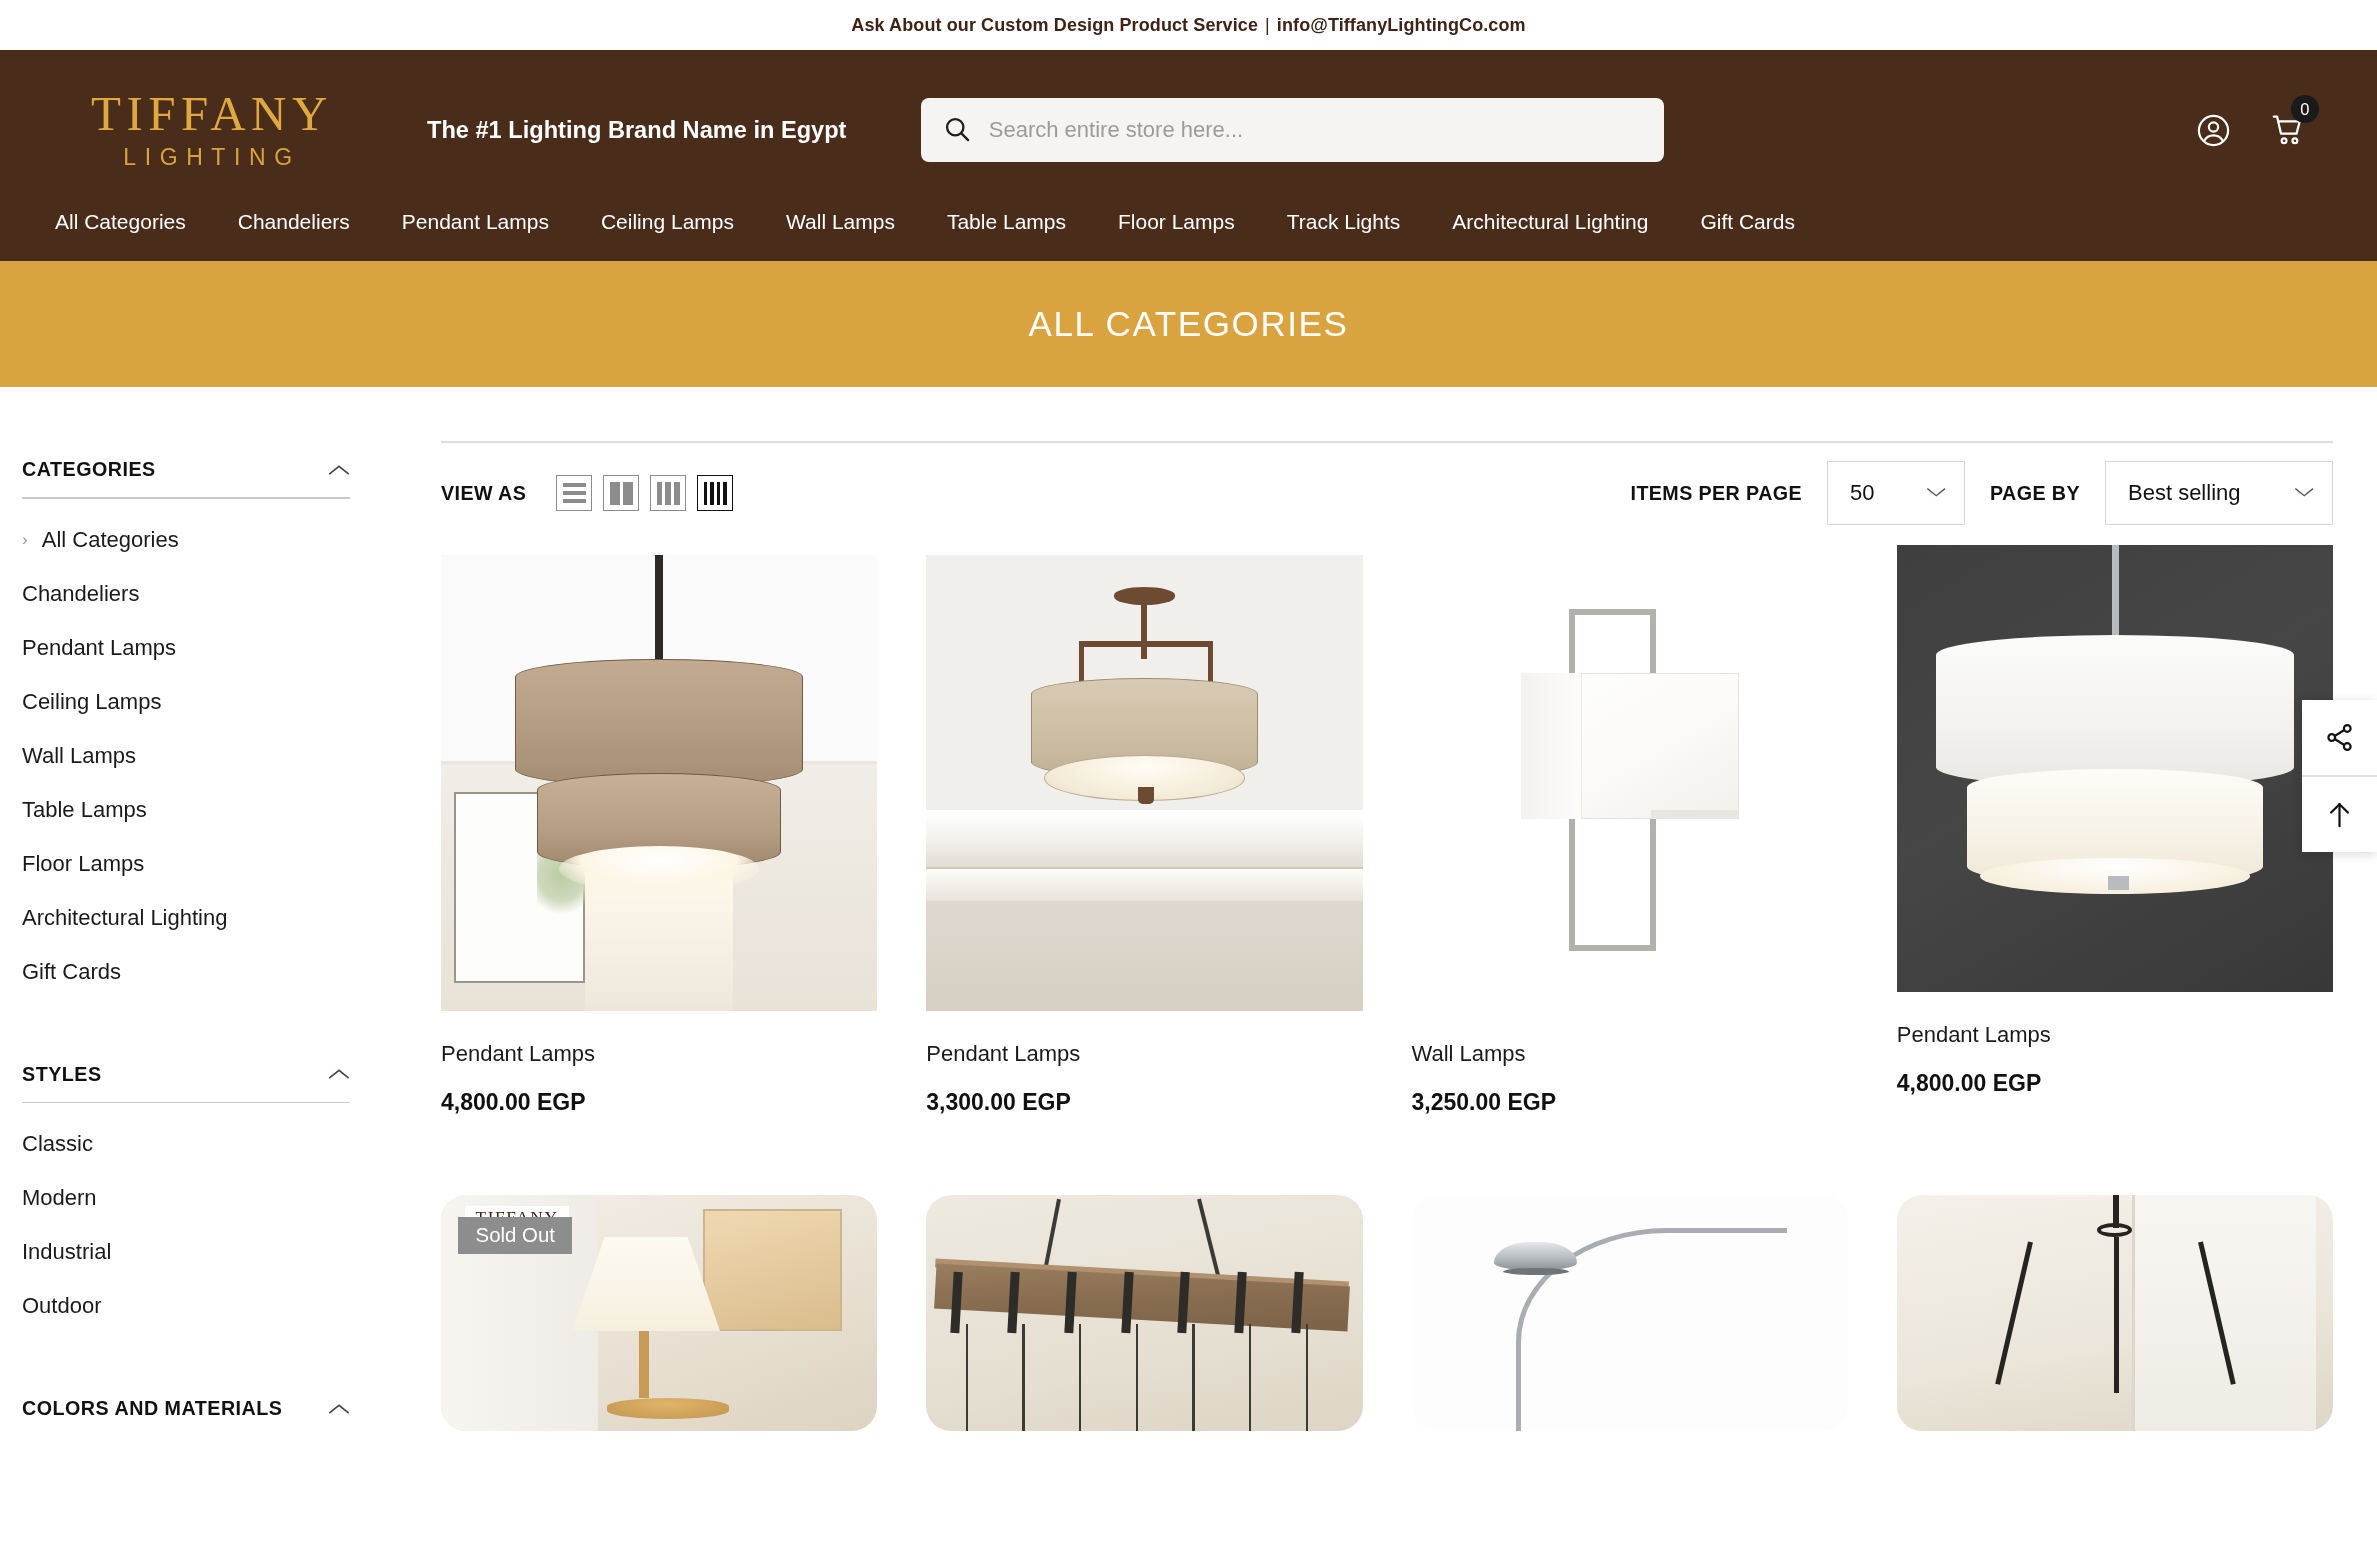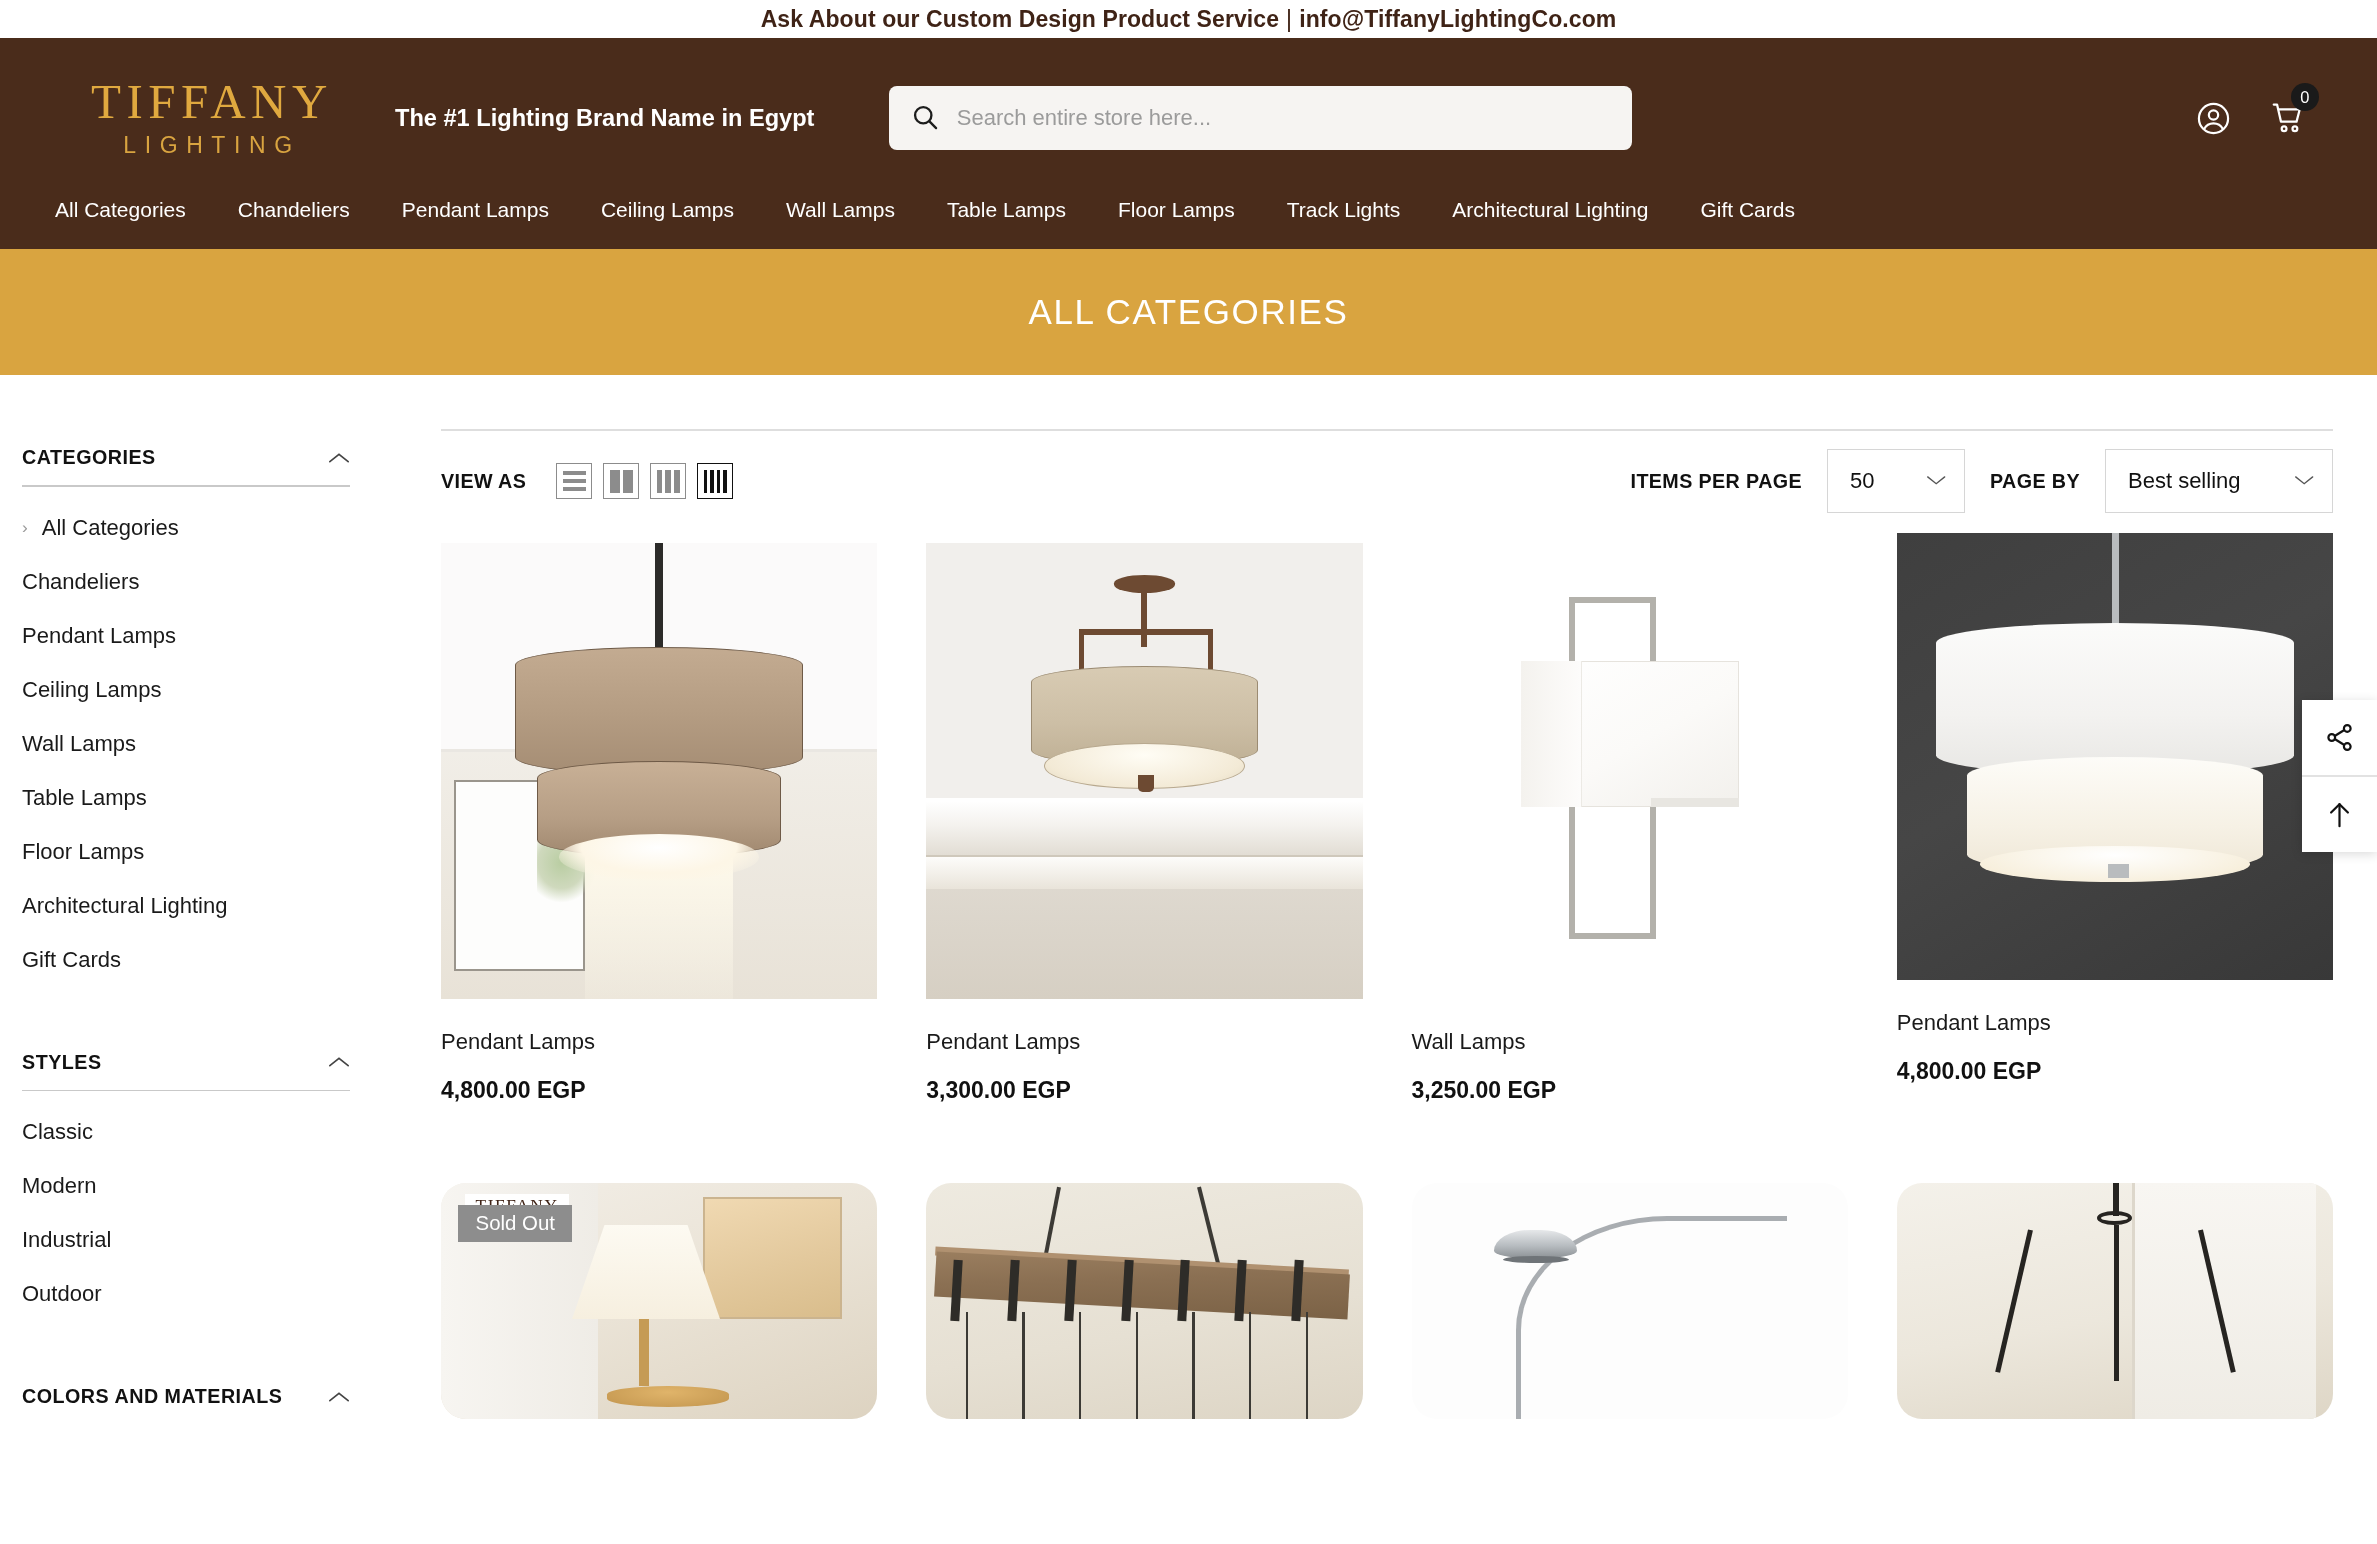--- a/index.html
+++ b/index.html
@@ -7,27 +7,27 @@
     width: 2377px;
     height: 1544px;
     overflow: hidden;
     background: #ffffff;
     font-family: "Liberation Sans", sans-serif;
     -webkit-font-smoothing: antialiased;
   }
 
   
   .announcement {
-    height: 38px;
+    height: 50px;
     background: #ffffff;
     display: flex;
     align-items: center;
     justify-content: center;
     color: #3f2316;
-    font-size: 23px;
+    font-size: 18px;
     font-weight: 700;
     letter-spacing: 0.1px;
   }
   .announcement .sep { margin: 0 7px; font-weight: 400; }
 
   
   .header {
     background: #4a2c1b;
     height: 160px;
     display: flex;
@@ -49,21 +49,21 @@
     font-size: 23px;
     letter-spacing: 8.6px;
     margin-top: 6.3px;
     text-align: center;
     font-weight: 400;
   }
   .tagline {
     color: #ffffff;
     font-size: 23.6px;
     font-weight: 700;
-    margin-left: 26px;
+    margin-left: 58px;
     white-space: nowrap;
   }
   .search-wrap {
     margin-left: 75px;
     width: 743px;
     height: 64px;
     background: #f6f4f2;
     border-radius: 7.9px;
     display: flex;
     align-items: center;

